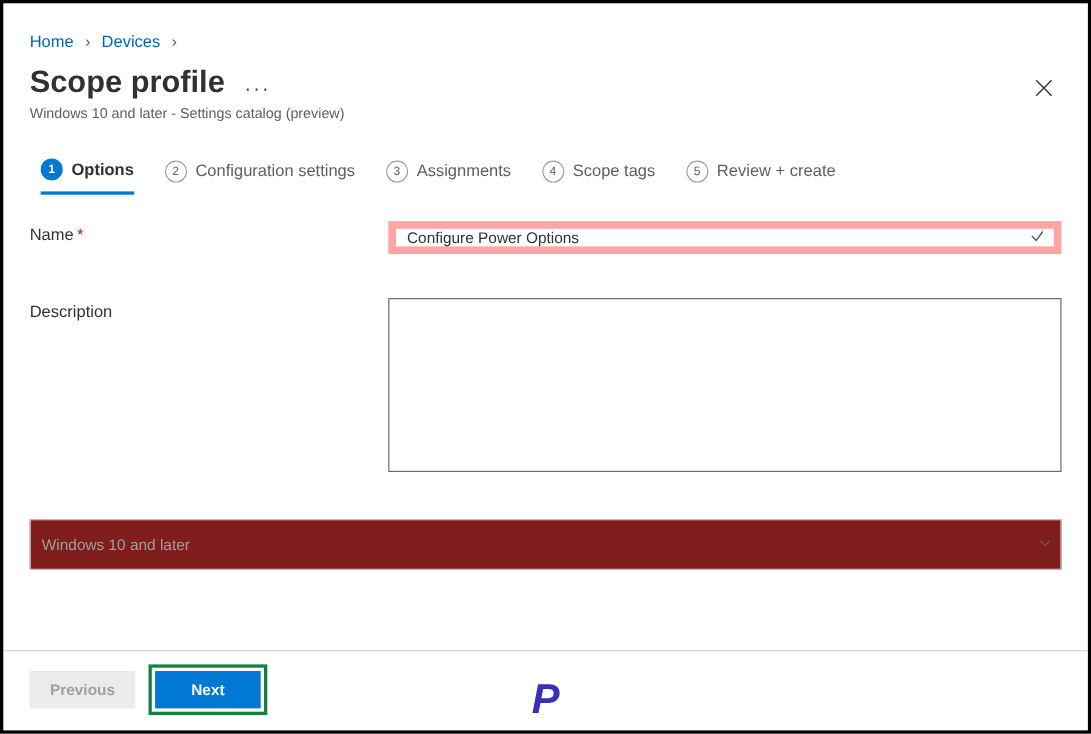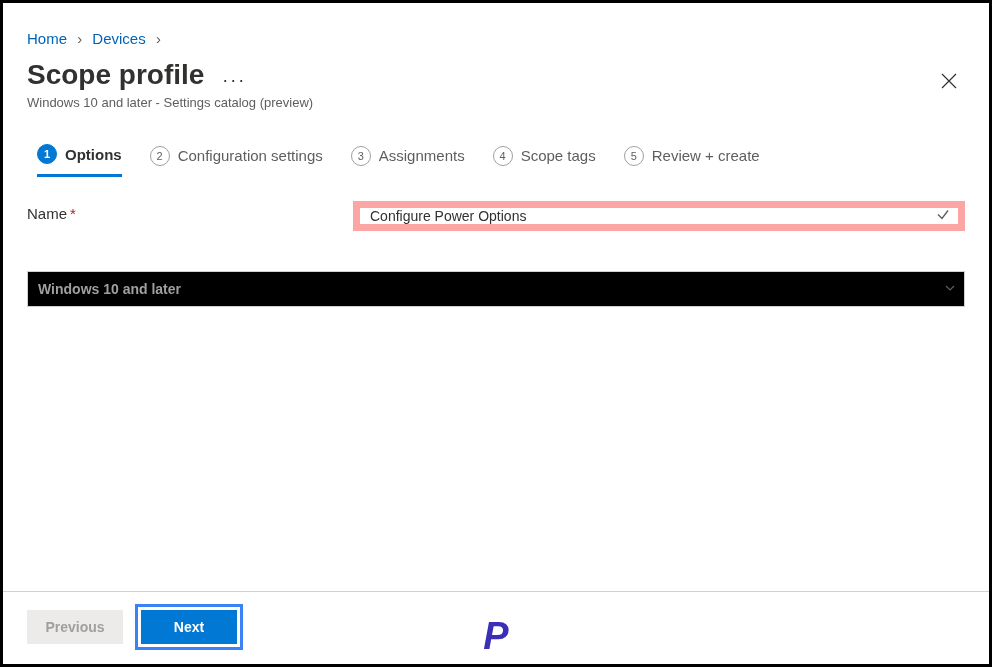--- a/index.html
+++ b/index.html
@@ -130,30 +130,29 @@
     width: 100%;
     height: 158px;
     border: 1px solid #605e5c;
     padding: 6px 10px;
     font-size: 14px;
     font-family: inherit;
     resize: none;
   }
   .select {
     width: 100%;
-    height: 36px;
+    height: 46px;
     border: 1px solid #d2d0ce;
-    background: #000000;
+    background: #7f1d1d;
     padding: 4px 32px 4px 10px;
     font-size: 14px;
     color: #a19f9d;
     display: flex;
     align-items: center;
     position: relative;
-    font-weight: bold;
   }
   .select .chevron-icon {
     position: absolute;
     right: 8px;
     top: 50%;
     transform: translateY(-50%);
     color: #605e5c;
   }
   .footer-divider {
     position: absolute;
@@ -178,21 +177,21 @@
     font-size: 14px;
     font-weight: 600;
     cursor: pointer;
     font-family: inherit;
   }
   .btn-prev {
     background: #edebe9;
     color: #a19f9d;
   }
   .btn-next-wrap {
-    border: 3px solid #3b82f6;
+    border: 3px solid #15803d;
     padding: 3px;
     display: inline-block;
   }
   .btn-next {
     background: #0078d4;
     color: #fff;
     min-width: 96px;
   }
   .watermark {
     position: absolute;
@@ -263,20 +262,26 @@
         <span>Configure Power Options</span>
         <span class="check-icon">
           <svg width="14" height="14" viewBox="0 0 14 14">
               <path d="M2 7 L6 11 L12 3" stroke="#605e5c" stroke-width="1.4" fill="none"></path>
             </svg>
         </span>
       </div>
     </div>
   </div>
 
+  <div class="form-row">
+    <div class="form-label">Description</div>
+    <div class="form-control">
+      <textarea class="textarea" style=""></textarea>
+    </div>
+  </div>
 
   <div class="form-row">
     <div class="form-control">
       <div class="select">
         <span>Windows 10 and later</span>
         <span class="chevron-icon">
           <svg width="12" height="12" viewBox="0 0 12 12">
               <path d="M2 4 L6 8 L10 4" stroke="#605e5c" stroke-width="1.2" fill="none"></path>
             </svg>
         </span>

